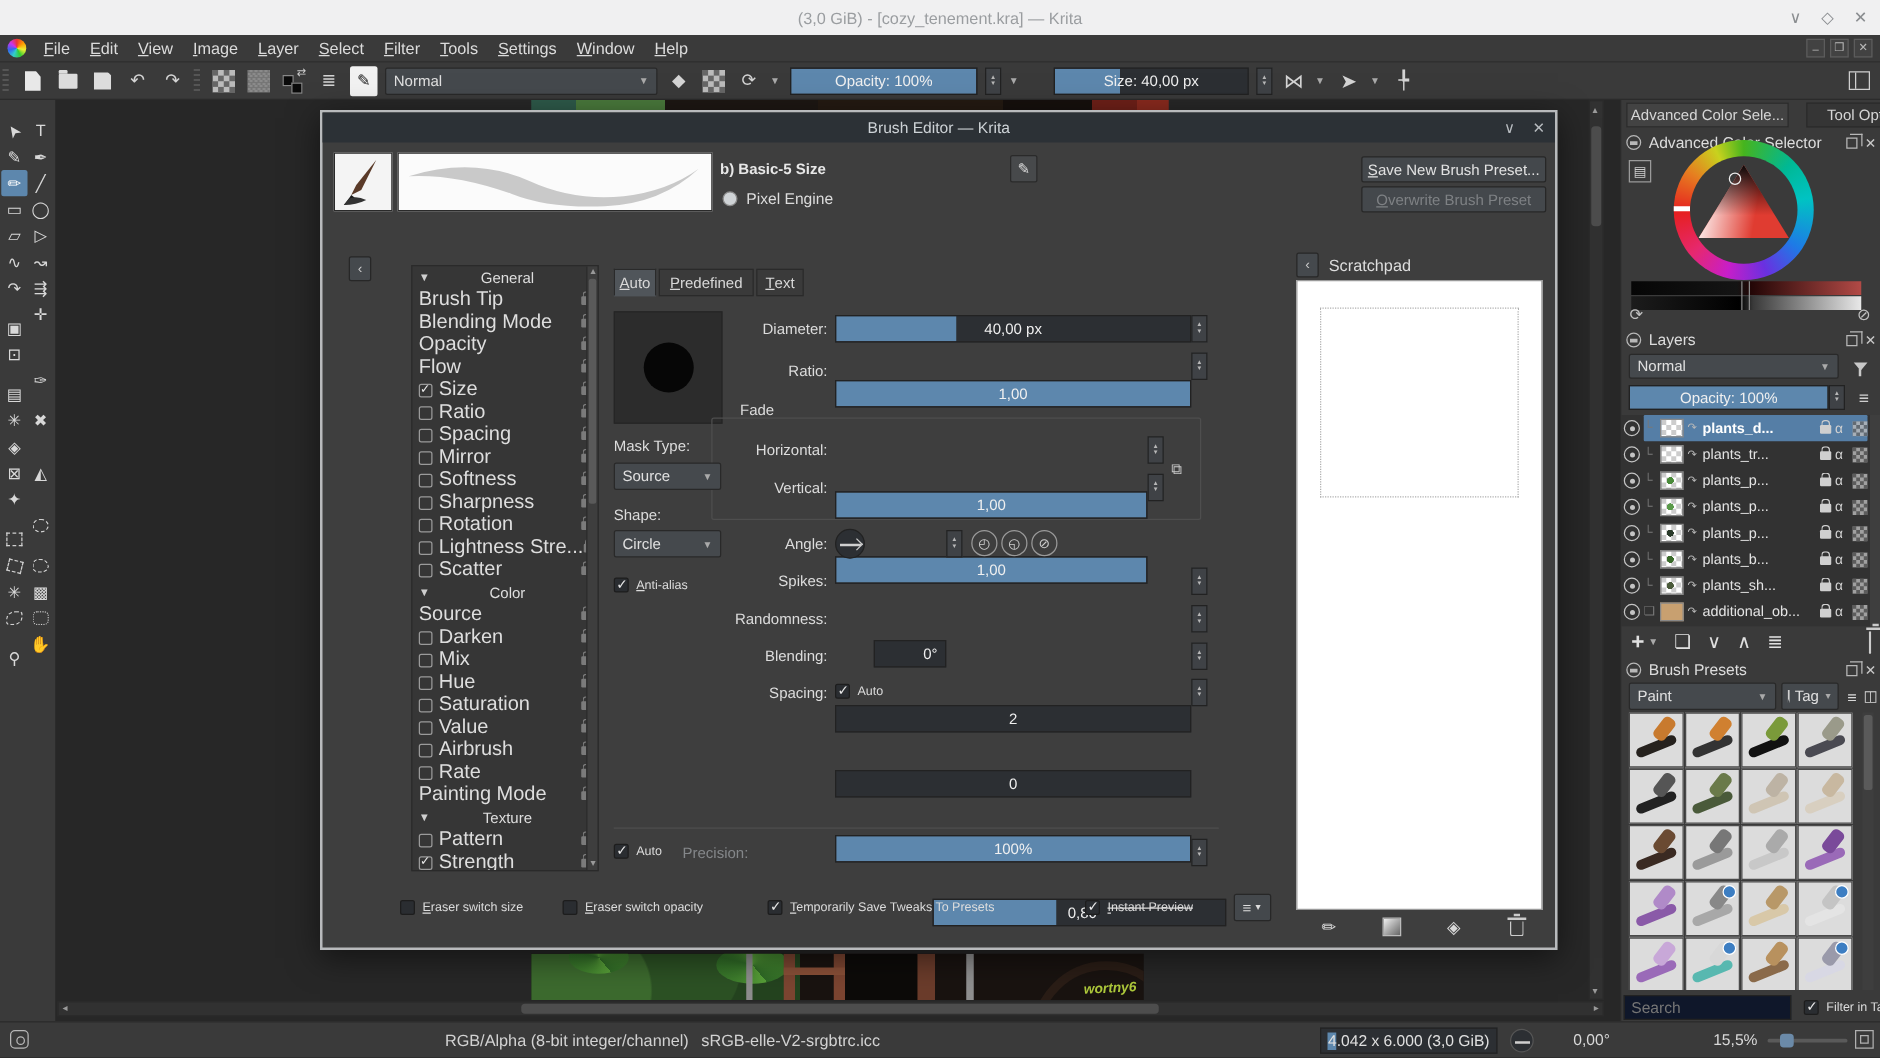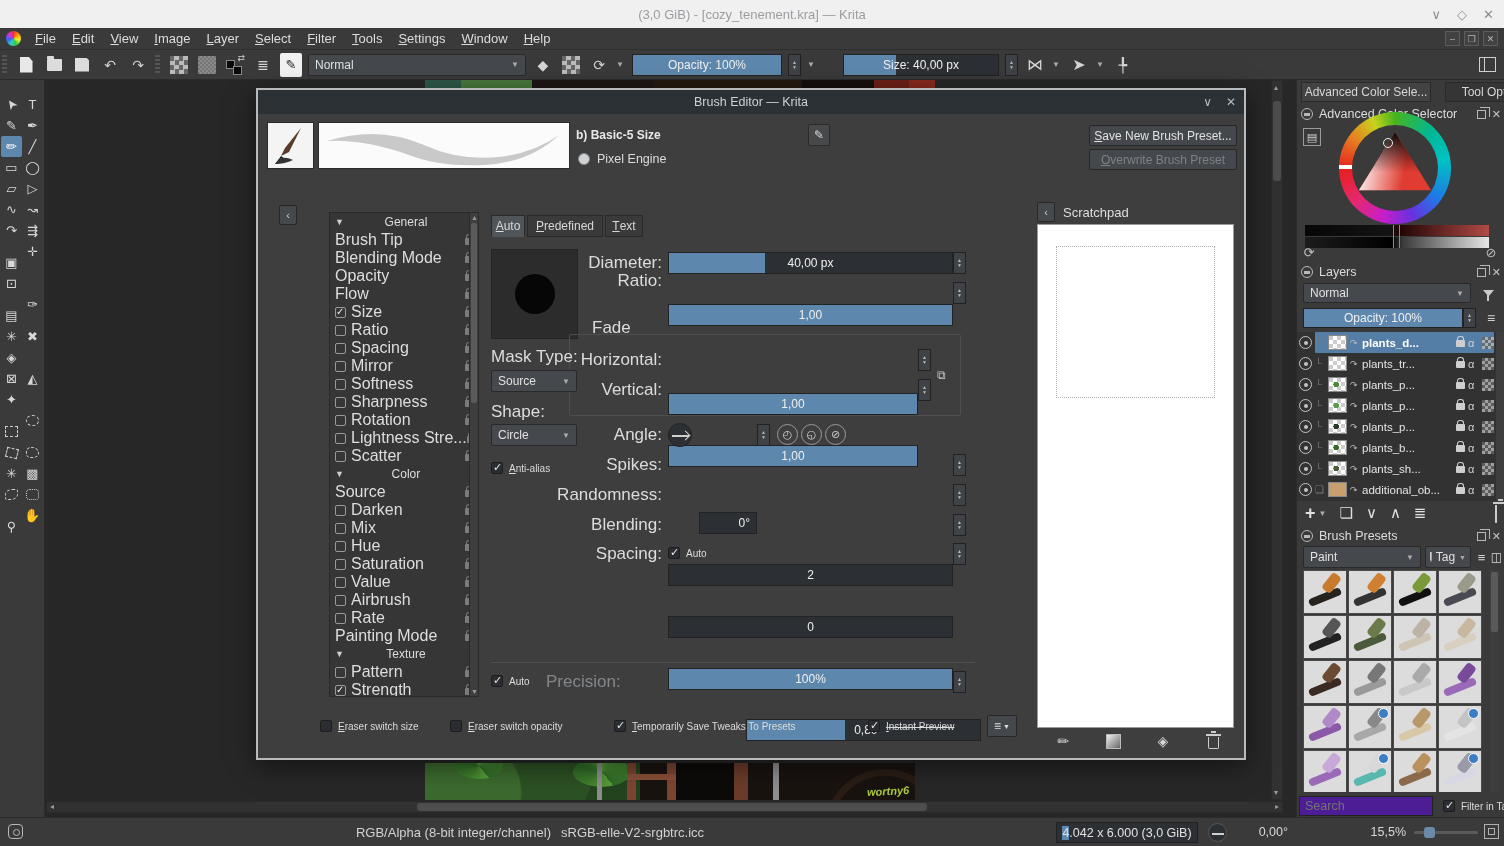--- a/index.html
+++ b/index.html
@@ -105,21 +105,21 @@
   .icon-lock::before { content:""; position:absolute; left:1px; top:-4px; width:5px; height:4px; border:1.5px solid #cfcfcf; border-bottom:none; border-radius:3px 3px 0 0; }
   .list-scroll { position:absolute; right:0; top:0; width:9px; bottom:0; background:#3e3e3e; border-left:1px solid #2a2a2a; }
   .list-scroll .thumb { position:absolute; left:1px; width:6px; background:#5a5a5a; border-radius:2px; }
   .list-scroll .ar { position:absolute; left:1px; font-size:7px; color:#999; }
 
   
   .tab { position:absolute; top:101px; height:22px; background:#3a3a3a; border:1px solid #2a2a2a; color:#d8d8d8; display:flex; align-items:center; justify-content:center; font-size:12px; }
   .tab.active { background:#50555a; border-bottom-color:#50555a; }
   #mask-preview { position:absolute; left:233px; top:135px; width:87px; height:90px; background:#2c2c2c; border:1px solid #252525; display:flex; align-items:center; justify-content:center; }
   #mask-preview .dot { width:40px; height:40px; border-radius:50%; background:#060606; }
-  .flabel { position:absolute; left:233px; width:171px; text-align:right; color:#dcdcdc; font-size:17px; line-height:22px; height:22px; }
+  .flabel { position:absolute; left:233px; width:171px; text-align:right; color:#dcdcdc; font-size:12px; line-height:22px; height:22px; }
   .flabel.left { text-align:left; width:auto; }
   .grp { position:absolute; left:311px; top:220px; width:392px; height:82px; border:1px solid #4e4e4e; border-radius:2px; }
   .link-ico { position:absolute; left:679px; top:248px; width:14px; height:26px; color:#c8c8c8; font-size:12px; display:flex; align-items:center; }
   .angle-dial { position:absolute; left:410px; top:309px; width:24px; height:24px; border-radius:50%; background:#2c2f33; border:1px solid #222; }
   .angle-dial::after { content:""; position:absolute; left:3px; top:11px; width:17px; height:1.5px; background:#cfcfcf; }
   .angle-dial::before { content:""; position:absolute; right:2px; top:8px; width:6px; height:6px; border-right:1.5px solid #cfcfcf; border-top:1.5px solid #cfcfcf; transform:rotate(45deg); }
   .rnd-btn { position:absolute; top:310px; width:21px; height:21px; border-radius:50%; border:1px solid #9a9a9a; color:#d0d0d0; font-size:11px; display:flex; align-items:center; justify-content:center; background:transparent; }
   .cb { display:flex; align-items:center; gap:6px; position:absolute; height:20px; color:#dcdcdc; font-size:10px; white-space:nowrap; }
   .cb .box { width:12px; height:12px; background:#2a2d31; border:1px solid #1d1d1d; border-radius:2px; position:relative; flex:0 0 auto; }
   .cb.on .box::after { content:"✓"; position:absolute; left:1px; top:-2px; font-size:11px; color:#e8e8e8; }
@@ -196,21 +196,21 @@
   #bp-tagbtn { position:absolute; left:128px; top:466px; width:46px; height:22px; background:#45494d; border:1px solid #292929; border-radius:2px; display:flex; align-items:center; gap:4px; padding:0 4px; color:#e0e0e0; }
   .i-bookmark { width:8px; height:11px; background:#d0d0d0; clip-path:polygon(0 0,100% 0,100% 100%,50% 70%,0 100%); }
   #bp-listbtn { position:absolute; left:178px; top:466px; width:13px; height:22px; color:#d8d8d8; font-size:13px; display:flex; align-items:center; justify-content:center; }
   #bp-storagebtn { position:absolute; left:193px; top:467px; width:13px; height:20px; color:#d8d8d8; font-size:12px; display:flex; align-items:center; justify-content:center; }
   #presets-grid { position:absolute; left:6px; top:490px; width:181px; height:222px; display:grid; grid-template-columns:repeat(4,44px); grid-auto-rows:44px; gap:1px; overflow:hidden; }
   .preset { position:relative; background:#dcdcdc; border:1px solid #4a4a4a; overflow:hidden; }
   .preset .stroke { position:absolute; left:4px; top:22px; width:34px; height:8px; border-radius:4px; transform:rotate(-22deg); }
   .preset .handle { position:absolute; left:22px; top:2px; width:11px; height:20px; border-radius:4px; transform:rotate(38deg); }
   .preset .badge { position:absolute; right:2px; top:2px; width:11px; height:11px; border-radius:50%; background:#3d7ec2; border:1px solid #fff; }
   #bp-scroll { position:absolute; left:193px; top:490px; width:9px; height:222px; background:#3e3e3e; }
-  #bp-search { position:absolute; left:2px; top:716px; width:134px; height:20px; background:#4c1d95; border:1px solid #222; color:#8a8d90; padding:0 5px; font-size:12.5px; font-family:inherit; }
+  #bp-search { position:absolute; left:2px; top:716px; width:134px; height:20px; background:#0f172a; border:1px solid #222; color:#8a8d90; padding:0 5px; font-size:12.5px; font-family:inherit; }
   #bp-filter { left:146px; top:716px; }
 
   
   #statusbar { position:absolute; left:0; top:817px; width:1504px; height:29px; background:#3a3a3a; border-top:1px solid #2b2b2b; }
   #sb-selico { position:absolute; left:8px; top:6px; width:15px; height:15px; border:1px solid #b8b8b8; border-radius:4px; }
   #sb-selico::after { content:""; position:absolute; left:4px; top:4px; width:5px; height:5px; border:1px solid #b8b8b8; border-radius:50%; }
   #sb-center { position:absolute; left:0; top:0; width:1060px; height:29px; display:flex; align-items:center; justify-content:center; gap:10px; color:#d2d2d2; font-size:13px; }
   #sb-dims { position:absolute; left:1056px; top:4px; width:142px; height:21px; background:#2c2f33; border:1px solid #222; display:flex; align-items:center; justify-content:center; font-size:12.5px; color:#e0e0e0; }
   #sb-dims .sel { background:#5d87ad; }
   #sb-dial { position:absolute; left:1208px; top:5px; width:19px; height:19px; border-radius:50%; background:#2c2f33; border:1px solid #555; }
@@ -649,21 +649,21 @@
       <div class="flabel" style="top:138px">Diameter:</div>
       <div class="kslider abs" style="left:410px;top:138px;width:285px">
         <span class="fill" style="width:34%"></span>
           <span class="val">40,00 px</span>
       </div>
       <div class="spin abs" style="left:695px;top:138px">
           <span>▲</span>
           <span>▼</span>
         </div>
 
-      <div class="flabel" style="top:156px">Ratio:</div>
+      <div class="flabel" style="top:172px">Ratio:</div>
       <div class="kslider abs" style="left:410px;top:168px;width:285px">
         <span class="fill" style="width:100%"></span>
           <span class="val">1,00</span>
       </div>
       <div class="spin abs" style="left:695px;top:168px">
           <span>▲</span>
           <span>▼</span>
         </div>
 
       <div class="flabel left" style="left:334px;top:203px">Fade</div>

